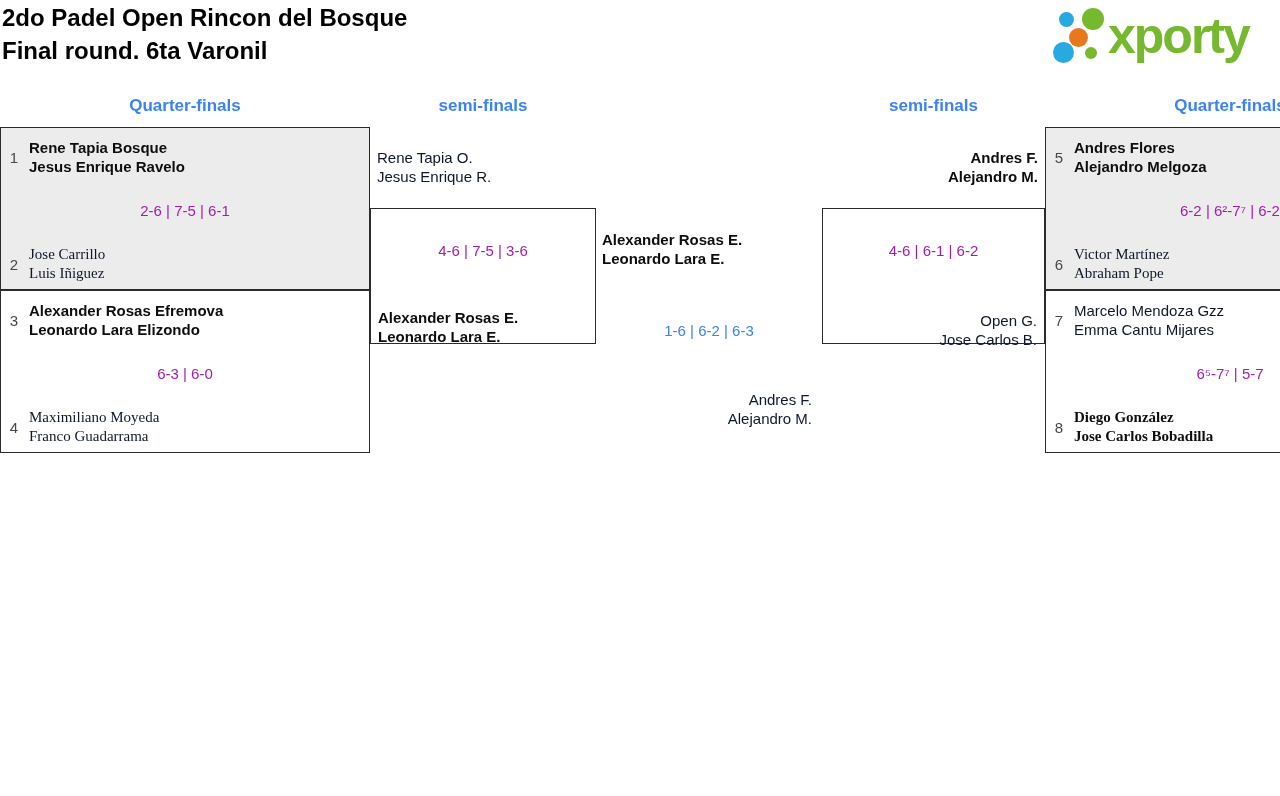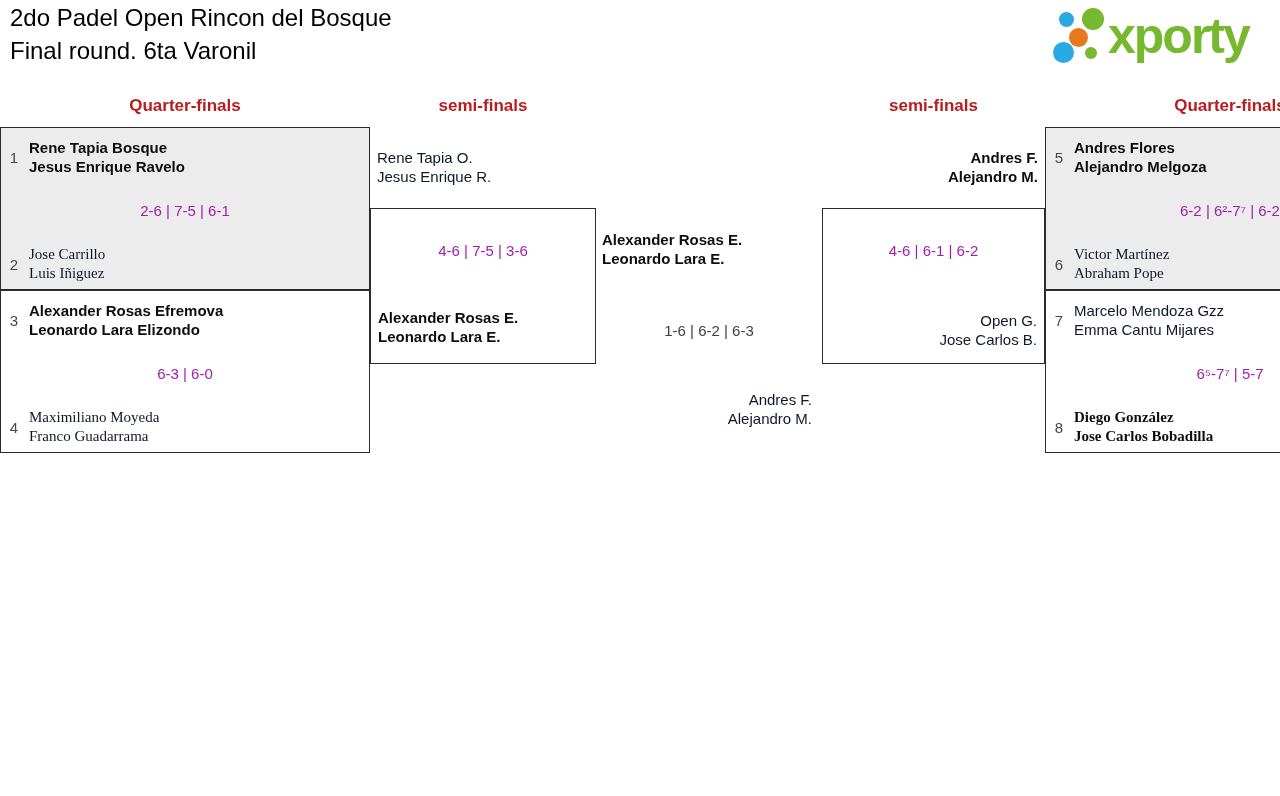--- a/index.html
+++ b/index.html
@@ -8,61 +8,61 @@
     width: 1280px;
     height: 796px;
     overflow: hidden;
     background: #fff;
     font-family: "Liberation Sans", sans-serif;
     color: #000;
   }
 
   
   .title-block { position: absolute; left: 2px; top: 1px; }
-  .title-line { font-size: 24px; font-weight: 400; line-height: 33px; color: #000; white-space: nowrap; margin-left: 8px; }
+  .title-line { font-size: 24px; font-weight: 700; line-height: 33px; color: #000; white-space: nowrap; }
 
   
   .logo { position: absolute; left: 1050px; top: 3px; width: 228px; height: 72px; }
   .dot { position: absolute; border-radius: 50%; }
   .dot.d-blue-sm  { left:  9px; top:  9px; width: 15px; height: 15px; }
   .dot.d-green-lg { left: 32px; top:  5px; width: 22px; height: 22px; }
   .dot.d-orange   { left: 19px; top: 25px; width: 19px; height: 19px; }
   .dot.d-blue-lg  { left:  3px; top: 39px; width: 21px; height: 21px; }
   .dot.d-green-sm { left: 35px; top: 44px; width: 12px; height: 12px; }
   .brand {
     position: absolute; left: 58px; top: 4px;
     font-size: 50px; line-height: 58px; font-weight: 700;
     letter-spacing: -2px; white-space: nowrap;
   }
 
   
   .round-header {
     position: absolute; top: 95px; height: 22px; line-height: 22px;
-    font-size: 17px; font-weight: 700; text-align: center; color: #b91c1c;
+    font-size: 17px; font-weight: 700; text-align: center; color: #3b82f6;
     white-space: nowrap;
   }
   #rh-qf-left  { left: 0;      width: 370px; }
   #rh-sf-left  { left: 370px;  width: 226px; }
   #rh-final    { left: 596px;  width: 226px; }
   #rh-sf-right { left: 822px;  width: 223px; }
   #rh-qf-right { left: 1045px; width: 370px; }
 
   
   .qf-box {
     position: absolute; width: 370px; height: 163px;
     box-sizing: border-box; border: 1px solid #2b2b2b; background: #fff;
   }
   .qf-box.shaded { background: #ececec; }
   #qf-lt { left: 0;      top: 127px; }
   #qf-lb { left: 0;      top: 290px; }
   #qf-rt { left: 1045px; top: 127px; }
   #qf-rb { left: 1045px; top: 290px; }
 
   .sf-box {
-    position: absolute; top: 208px; width: 226px; height: 156px;
+    position: absolute; top: 208px; width: 226px; height: 136px;
     box-sizing: border-box; border: 1px solid #2b2b2b; background: transparent; padding-left: 16px;
   }
   #sf-l { left: 370px; }
   #sf-r { left: 822px; width: 223px; }
 
   
   .team { font-size: 15px; line-height: 19px; color: #0f172a; }
   .team .line { display: block; white-space: nowrap; }
   .team.winner { font-weight: 700; color: #0e0e0e; }
   .team.right { text-align: right; }
@@ -85,21 +85,21 @@
   .sf-box .score { top: 33px; }
 
   .sf-box .team.inner-left  { position: absolute; left: 7px;  top: 99px; }
   .sf-box .team.inner-right { position: absolute; right: 7px; top: 102px; text-align: right; }
 
   .float-team { position: absolute; }
   #sf-l-top    { left: 377px; top: 148px; }
   #sf-r-top    { left: 822px; top: 148px; width: 216px; }
   #final-top   { left: 602px; top: 230px; }
   #final-score { left: 596px; top: 322px; width: 226px; text-align: center;
-                 font-size: 15px; color: #404040; position: absolute; white-space: nowrap; }
+                 font-size: 15px; color: #3b82f6; position: absolute; white-space: nowrap; }
   #final-bottom{ left: 596px; top: 390px; width: 216px; }
 </style>
 </head>
 <body>
 
 <div class="stage">
 
   <div class="title-block">
     <div class="title-line">2do Padel Open Rincon del Bosque</div>
     <div class="title-line">Final round. 6ta Varonil</div>

